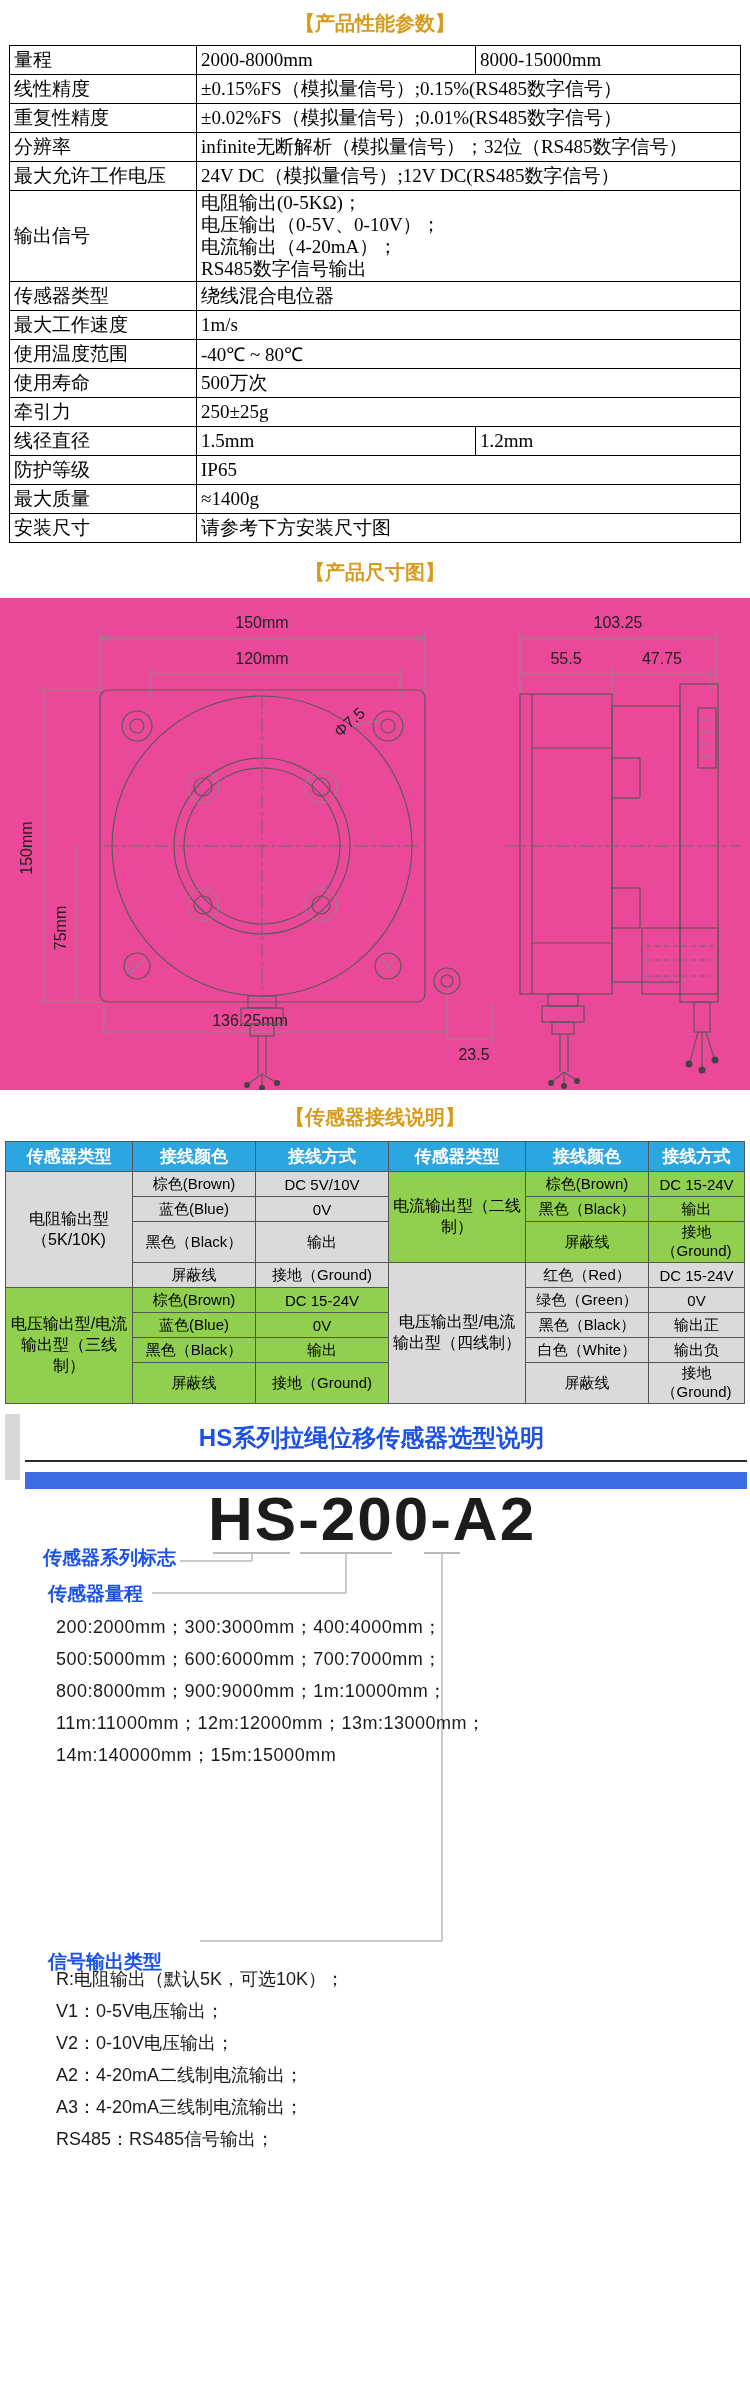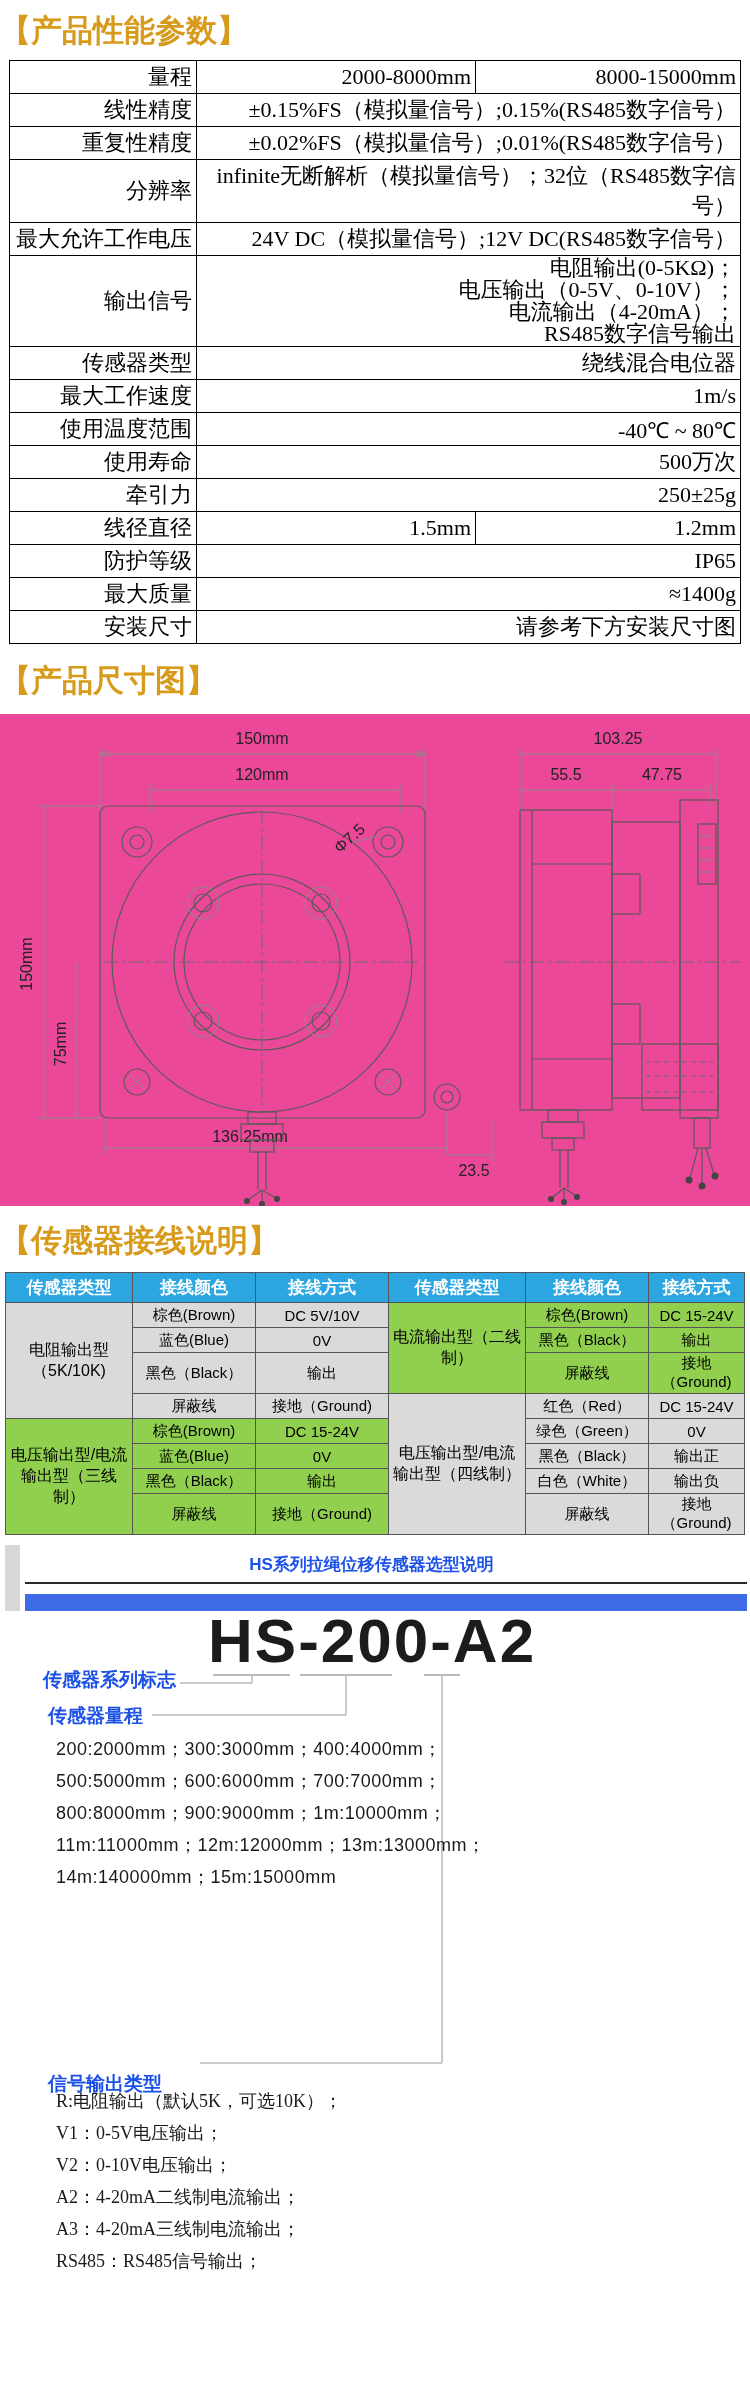--- a/index.html
+++ b/index.html
@@ -1,20 +1,20 @@
 <!DOCTYPE html>
 <html><head>
 <meta charset="utf-8">
 <style>
   html,body{margin:0;padding:0;}
   body{width:750px;background:#ffffff;font-family:"Liberation Sans",sans-serif;color:#111;}
-  .sec-title{text-align:left;font-size:31px;font-weight:bold;color:#D79A1B;padding:10px 0 8px 0;}
+  .sec-title{text-align:center;font-size:20px;font-weight:bold;color:#D79A1B;padding:10px 0 8px 0;}
   
   table.spec{border-collapse:collapse;width:732px;margin:0 auto;font-family:"Liberation Serif",serif;}
-  table.spec td{border:1px solid #000;text-align:right;font-size:22px;padding:1px 4px;height:20px;color:#000;}
+  table.spec td{border:1px solid #000;text-align:left;font-size:19px;padding:1px 4px;height:20px;color:#000;}
   table.spec td.lbl{width:178px;}
   table.spec td.v2{width:270px;}
   table.spec .multiline div{line-height:22px;}
   
   .drawing-wrap{width:750px;height:492px;background:#ec4899;margin-top:4px;}
   .drawing-wrap svg{display:block;}
   .draw-line{stroke:#5a5a5a;stroke-width:1.2;fill:none;}
   .draw-thin{stroke:#8a8a8a;stroke-width:1;fill:none;}
   .draw-dash{stroke:#6a6a6a;stroke-width:1;fill:none;stroke-dasharray:14 4 3 4;}
   .draw-dash2{stroke:#6a6a6a;stroke-width:1;fill:none;stroke-dasharray:5 4;}
@@ -22,28 +22,28 @@
   
   table.wiring{border-collapse:collapse;width:740px;margin:2px auto 0 auto;}
   table.wiring th,table.wiring td{border:1px solid #555;text-align:center;font-size:15px;padding:1px 2px;height:22px;color:#000;}
   table.wiring th{background:#2BA6E0;color:#fff;font-size:17px;height:27px;}
   .cg{background:#DADADA;}
   .cn{background:#90D04E;}
   table.wiring td.typec{font-size:16px;}
   
   .sel-head{position:relative;margin-top:14px;}
   .gray-strip{position:absolute;left:5px;top:-4px;width:15px;height:66px;background:#d7d7d7;}
-  .sel-title{text-align:center;font-size:17px;font-weight:bold;color:#1C51E8;padding:4px 7px 6px 0;}
+  .sel-title{text-align:center;font-size:24px;font-weight:bold;color:#1C51E8;padding:4px 7px 6px 0;}
   .sel-rule{border:0;border-top:2px solid #2a2a2a;margin:0 3px 0 25px;}
   .sel-bar{height:17px;background:#3E6BE6;margin:10px 3px 0 25px;}
   .sel-body{position:relative;height:1005px;}
   .model-big{position:absolute;left:208px;top:-6px;font-size:62px;font-weight:600;letter-spacing:2px;color:#1c1c1c;}
   .blue-lbl{position:absolute;font-size:19px;font-weight:bold;color:#1C51E8;}
   .rangeline{position:absolute;left:56px;font-size:18px;color:#1a1a1a;letter-spacing:0.5px;}
-  .outline{position:absolute;left:56px;font-size:18px;color:#1a1a1a;font-family:Liberation Serif, serif;}
+  .outline{position:absolute;left:56px;font-size:18px;color:#1a1a1a;}
   .notice{position:absolute;left:46px;top:866px;width:698px;font-size:19px;line-height:33px;color:#1a1a1a;}
   .notice .nlab{color:#F50000;font-size:27px;font-weight:bold;margin-right:10px;}
   .leader-svg{position:absolute;left:0;top:0;}
 </style>
 </head>
 <body>
 
 <div class="sec-title">【产品性能参数】</div>
 
 <table class="spec">

